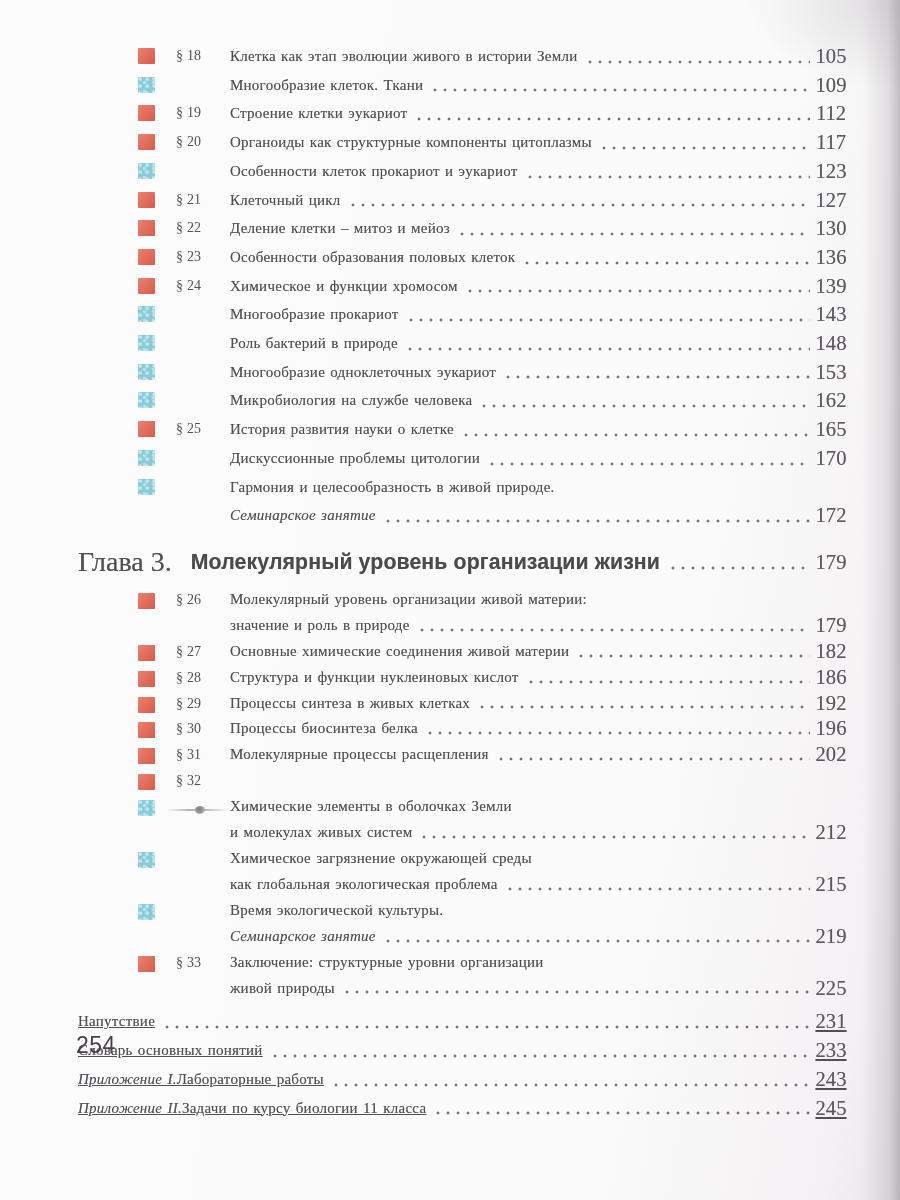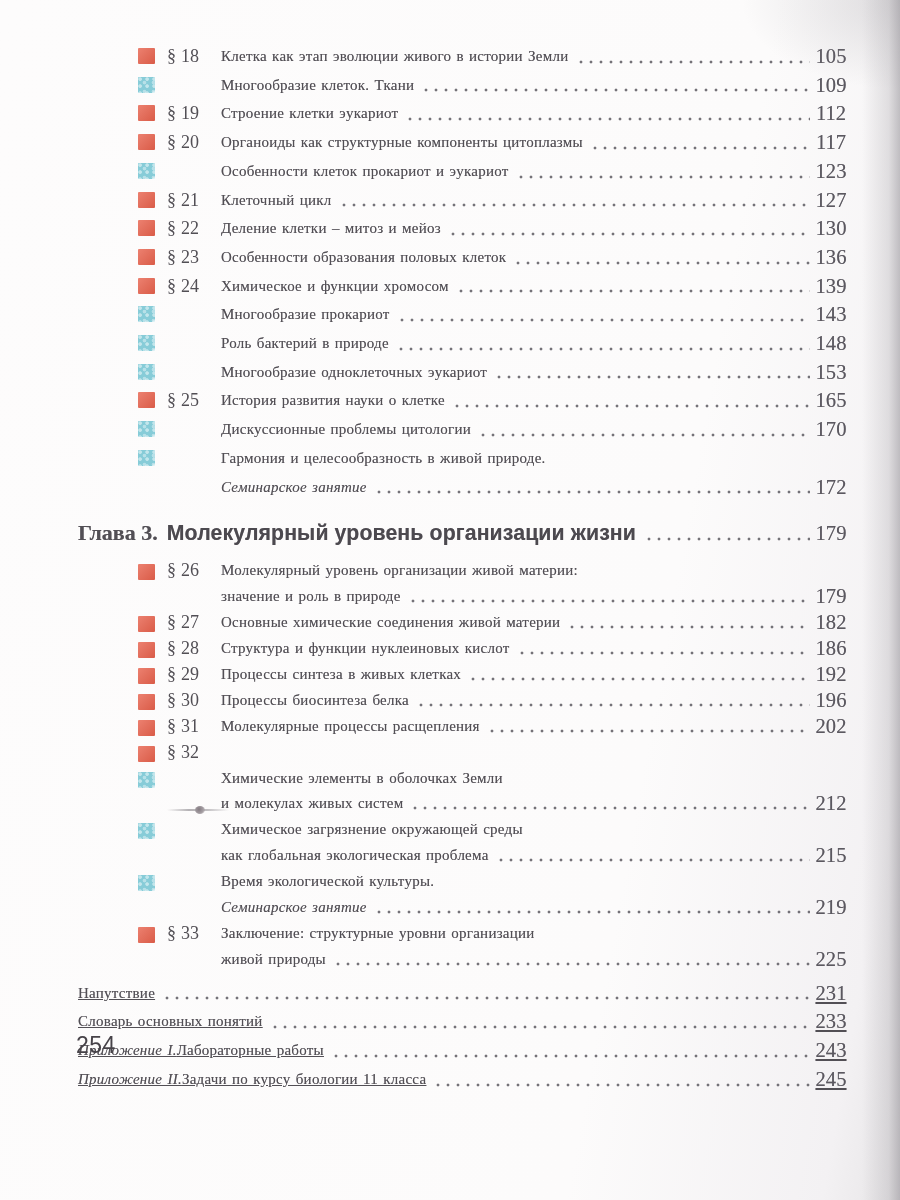--- a/index.html
+++ b/index.html
@@ -31,34 +31,34 @@
   .sq{
     flex:none;width:17px;height:16px;margin-top:6px;border-radius:1px;
     background-image:linear-gradient(135deg, rgba(255,255,255,.20), rgba(0,0,0,.06));
   }
   .sq.topic{
     background-image:
       radial-gradient(circle at 30% 30%, rgba(255,255,255,.50) 1.4px, rgba(255,255,255,0) 2.2px),
       radial-gradient(circle at 72% 62%, rgba(255,255,255,.40) 1.4px, rgba(255,255,255,0) 2.2px);
     background-size:7px 7px, 9px 9px;
   }
-  .para{flex:none;width:54px;margin-left:12px;font-size:18px;line-height:var(--lh);letter-spacing:.2px;}
+  .para{flex:none;width:54px;margin-left:21px;font-size:14px;line-height:var(--lh);letter-spacing:.2px;}
   .ebody{flex:1 1 auto;min-width:0;}
   .line{display:flex;}
   .txt{font-size:15px;line-height:var(--lh);letter-spacing:.25px;word-spacing:1.2px;white-space:nowrap;text-shadow:0 0 .4px rgba(82,79,85,.55);}
   .txt.italic{font-style:italic;}
   .leader{
     flex:1 1 auto;min-width:18px;margin:0 2px 0 7px;
     background-image:radial-gradient(circle, rgba(92,90,97,.85) 1.25px, rgba(92,90,97,0) 1.7px);
     background-size:10px 4px;background-repeat:repeat-x;
     background-position:left bottom 7px;
   }
   .pg{flex:none;width:38px;text-align:center;font-size:20.6px;line-height:var(--lh);color:#5b5860;text-shadow:0 0 .4px rgba(82,79,85,.5);}
   .chapter{display:flex;margin:17px 0 10px 0;line-height:30px;}
-  .ch-label{font-size:22px;margin-right:9px;text-shadow:0 0 .4px rgba(82,79,85,.55);font-weight:bold;}
+  .ch-label{font-size:28px;margin-right:19px;text-shadow:0 0 .4px rgba(82,79,85,.55);}
   .ch-title{
     font-family:"Liberation Sans", sans-serif;font-weight:700;font-size:21.3px;
     color:#4c494f;letter-spacing:.1px;white-space:nowrap;text-shadow:0 0 .4px rgba(76,73,79,.5);
   }
   .chapter .leader{margin-left:8px;}
   .chapter .pg{font-size:20.6px;line-height:30px;}
   .folio{
     position:absolute;left:76px;top:1032px;
     font-family:"Liberation Sans", sans-serif;font-size:23px;color:#474349;letter-spacing:.5px;
   }
@@ -200,20 +200,31 @@
           </div>
         </div>
         <div class="entry">
           <span class="sq topic" style="background-color: rgb(135, 204, 216);"></span>
           <span class="para"></span>
           <div class="ebody">
             <div class="line">
               <span class="txt">Многообразие одноклеточных эукариот</span>
               <span class="leader"></span>
               <span class="pg">153</span>
+            </div>
+          </div>
+        </div>
+        <div class="entry">
+          <span class="sq topic" style="background-color: rgb(135, 204, 216);"></span>
+          <span class="para"></span>
+          <div class="ebody">
+            <div class="line">
+              <span class="txt">Микробиология на службе человека</span>
+              <span class="leader"></span>
+              <span class="pg">162</span>
             </div>
           </div>
         </div>
         <div class="entry">
           <span class="sq paragraph" style="background-color: rgb(231, 97, 76);"></span>
           <span class="para">§ 25</span>
           <div class="ebody">
             <div class="line">
               <span class="txt">История развития науки о клетке</span>
               <span class="leader"></span>

